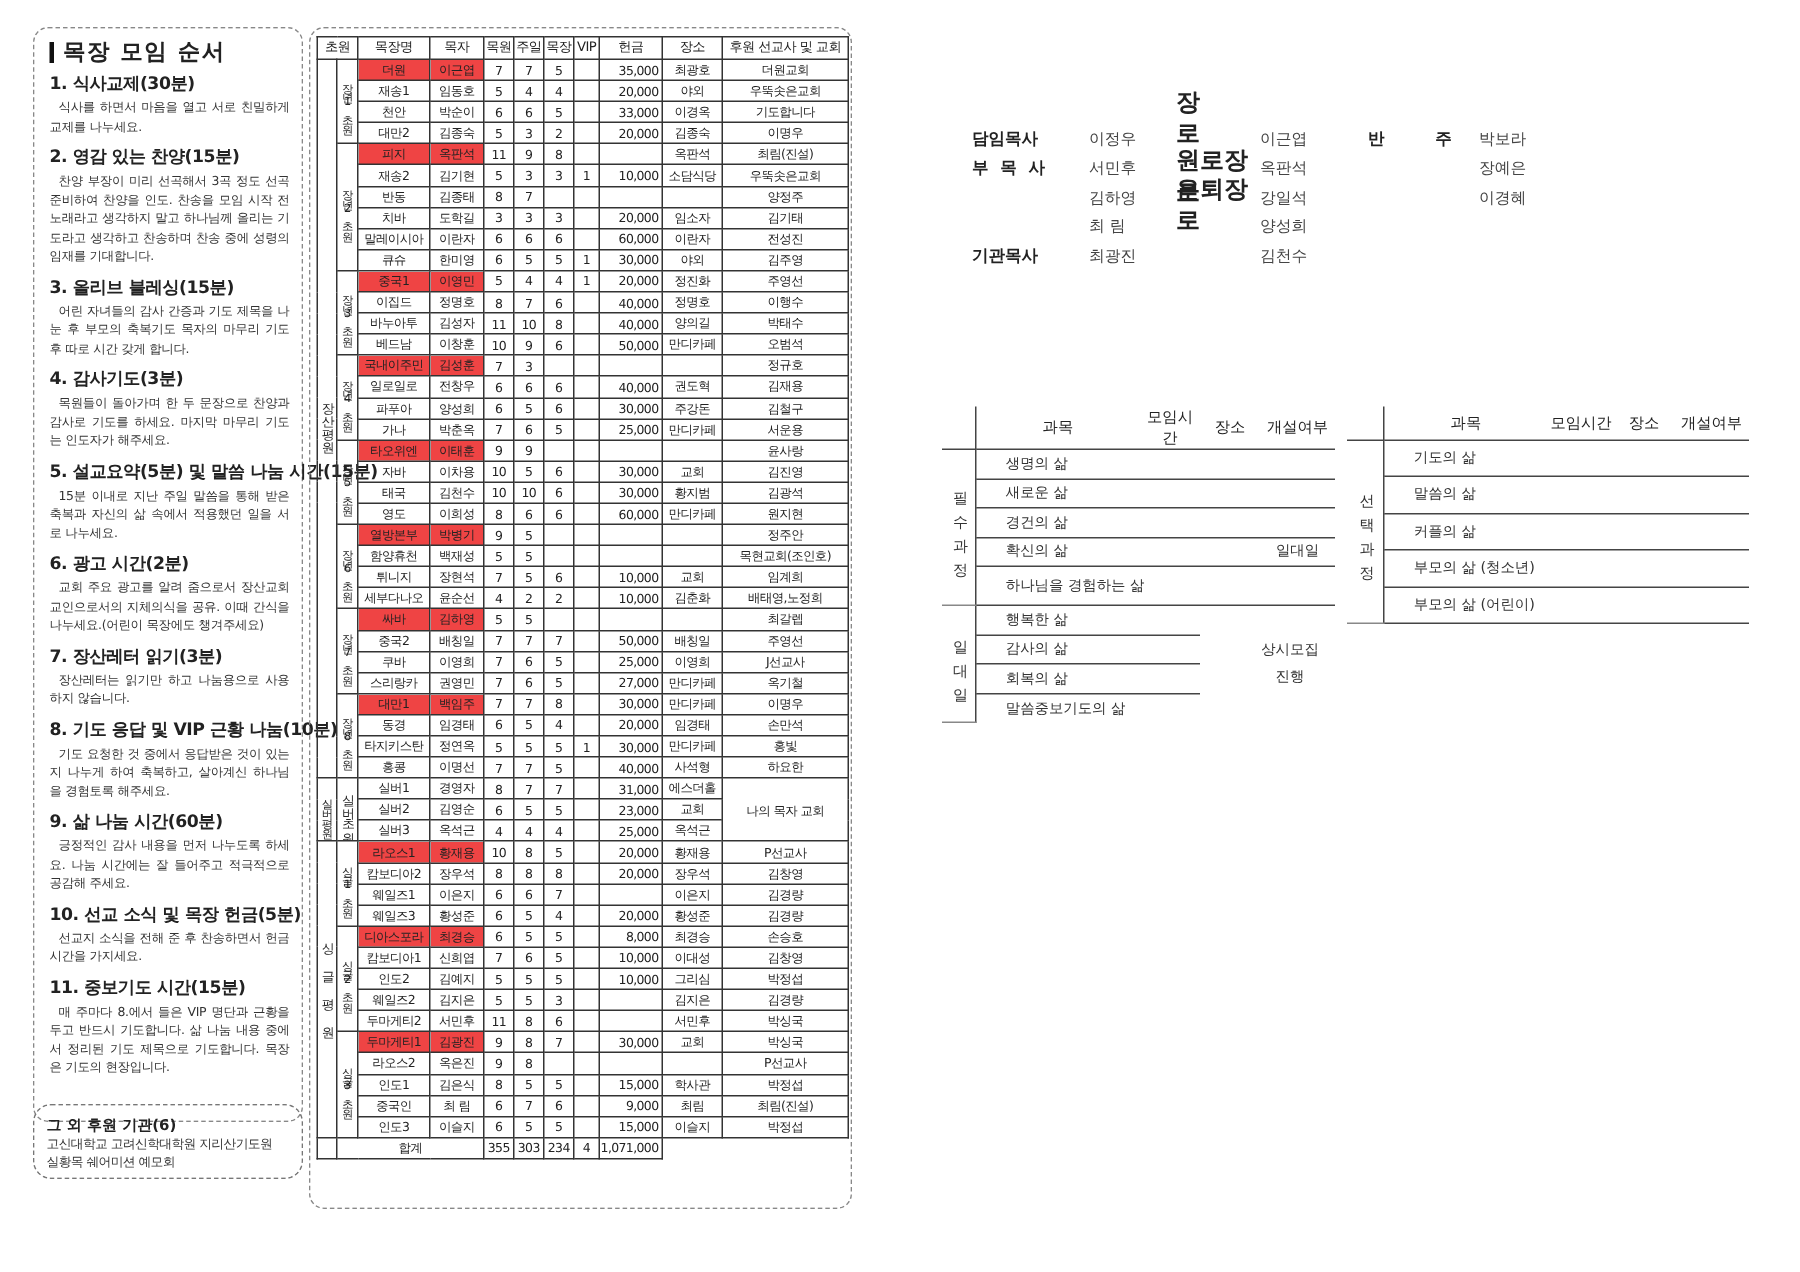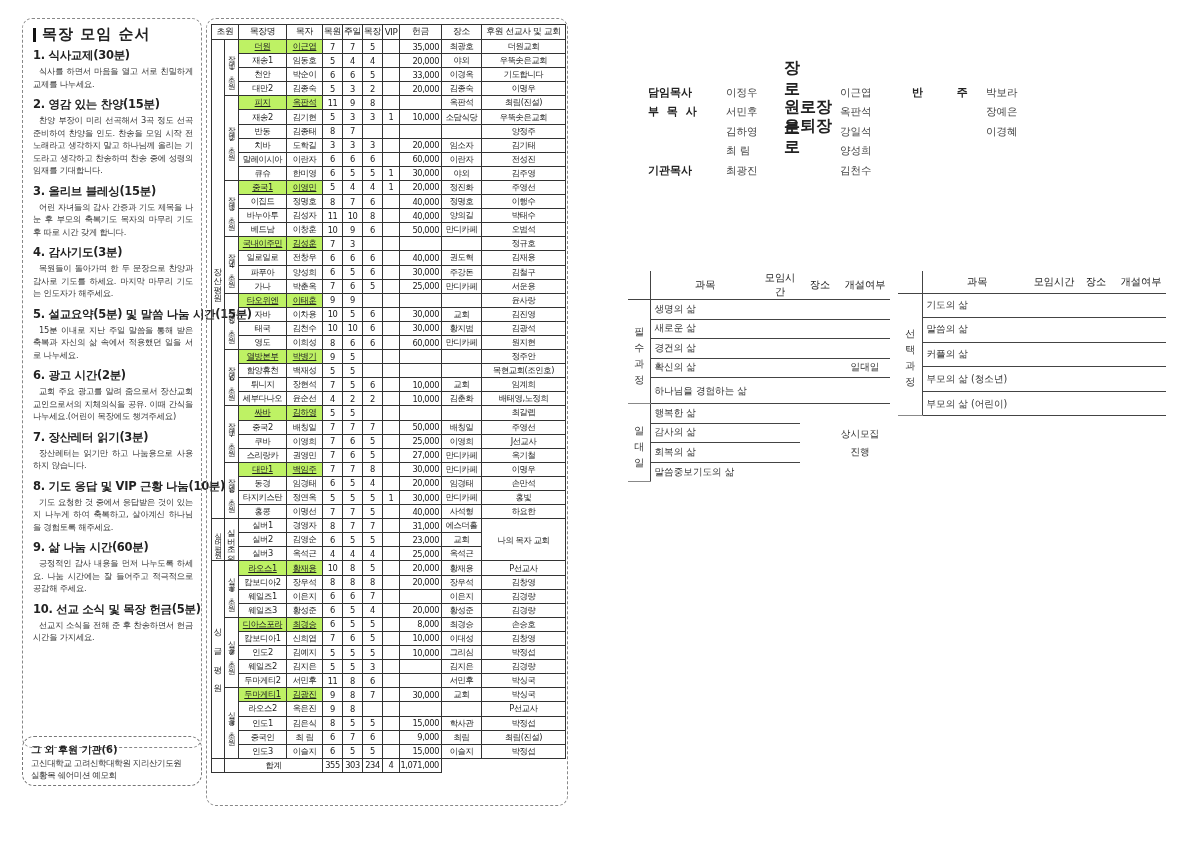--- a/index.html
+++ b/index.html
@@ -32,39 +32,39 @@
   .report-head .bar { display: inline-block; width: 3px; height: 13px; background: #111; margin-right: 5px; align-self: center; }
   .report-head .title { font-size: 14px; font-weight: bold; letter-spacing: 1px; }
   .report-head .note { font-size: 8px; margin-left: 8px; letter-spacing: -0.3px; }
   .report-head .date { font-size: 9px; margin-left: auto; margin-right: 18px; font-weight: bold; word-spacing: 4px; }
 
   table.rep { border-collapse: collapse; width: 354px; table-layout: fixed; }
   table.rep th, table.rep td { border: 1px solid #333; font-size: 8.3px; height: 14.1px; text-align: center; padding: 0; white-space: nowrap; overflow: hidden; font-weight: normal; letter-spacing: -0.4px; }
   table.rep th { height: 15px; font-size: 8.8px; }
   table.rep td.num { text-align: center; }
   table.rep td.money { text-align: right; padding-right: 2px; }
-  table.rep td.leader { background: #bef264; text-decoration: underline; }
+  table.rep td.leader { background: #ef4444; }
   table.rep td.vert { writing-mode: vertical-rl; text-orientation: upright; font-size: 8.6px; letter-spacing: 0; line-height: 1; }
   table.rep td.vert-sm { writing-mode: vertical-rl; text-orientation: upright; font-size: 7.6px; letter-spacing: -1px; line-height: 1; }
   table.rep td.wrap { white-space: normal; line-height: 16px; }
 
   
   .staff { position: absolute; left: 648px; top: 80px; width: 400px; }
   .staff .row { display: flex; height: 19.5px; align-items: flex-end; font-size: 10.5px; }
   .staff .c1 { width: 78px; font-weight: bold; font-size: 11px; }
   .staff .c2 { width: 58px; color: #444; }
   .staff .c3 { width: 56px; font-weight: bold; font-size: 16px; }
   .staff .c4 { width: 72px; color: #444; }
   .staff .c5 { width: 74px; font-weight: bold; font-size: 11px; }
   .staff .c6 { color: #444; }
 
   
   .course { position: absolute; top: 271px; border-collapse: collapse; table-layout: fixed; }
   .course th { font-size: 10.2px; font-weight: normal; height: 22px; border-bottom: 1.5px solid #444; text-align: center; }
-  .course td { font-size: 9.6px; border-bottom: 1px solid #444; height: 19.5px; padding-left: 4px; color: #333; }
+  .course td { font-size: 9.6px; border-bottom: 1px solid #444; height: 19.5px; padding-left: 20px; color: #333; }
   .course td.grp { writing-mode: vertical-rl; text-orientation: upright; text-align: center; border-right: 1px solid #444; padding: 0; font-size: 10px; letter-spacing: 6px; border-bottom: 1px solid #888; }
   .course th.corner { border-right: 1px solid #444; }
   .course td.tall { height: 26px; line-height: 11px; }
   .course td.center { text-align: center; padding: 0; border-bottom: none; }
 </style>
 </head>
 <body>
 
 <div class="order-box">
   <div class="order-title">
@@ -104,20 +104,24 @@
         <h3>8. 기도 응답 및 VIP 근황 나눔(10분)</h3>
         <p>기도 요청한 것 중에서 응답받은 것이 있는지 나누게 하여 축복하고, 살아계신 하나님을 경험토록 해주세요.</p>
       </div>
       <div class="order-item">
         <h3>9. 삶 나눔 시간(60분)</h3>
         <p>긍정적인 감사 내용을 먼저 나누도록 하세요. 나눔 시간에는 잘 들어주고 적극적으로 공감해 주세요.</p>
       </div>
       <div class="order-item">
         <h3>10. 선교 소식 및 목장 헌금(5분)</h3>
         <p>선교지 소식을 전해 준 후 찬송하면서 헌금 시간을 가지세요.</p>
+      </div>
+      <div class="order-item">
+        <h3>11. 중보기도 시간(15분)</h3>
+        <p>매 주마다 8.에서 들은 VIP 명단과 근황을 두고 반드시 기도합니다. 삶 나눔 내용 중에서 정리된 기도 제목으로 기도합니다. 목장은 기도의 현장입니다.</p>
       </div>
     </div>
 </div>
 
 <div class="support-box">
   <div class="t">그 외 후원 기관(6)</div>
   <div class="l">고신대학교 고려신학대학원 지리산기도원</div>
   <div class="l">실황목 쉐어미션 예모회</div>
 </div>
 

